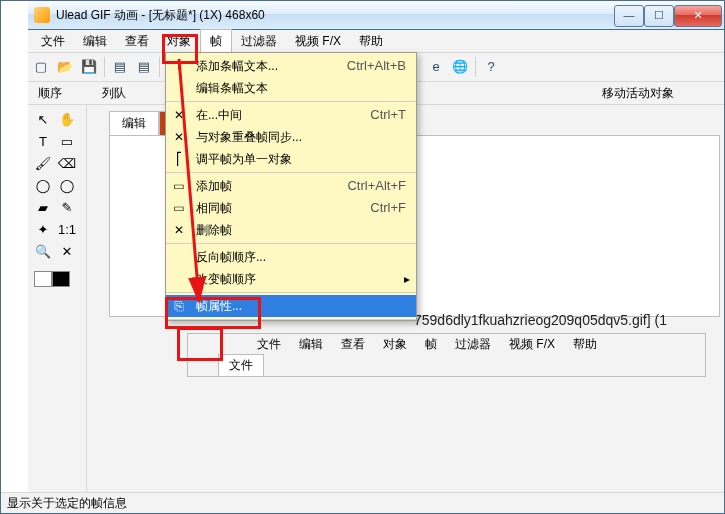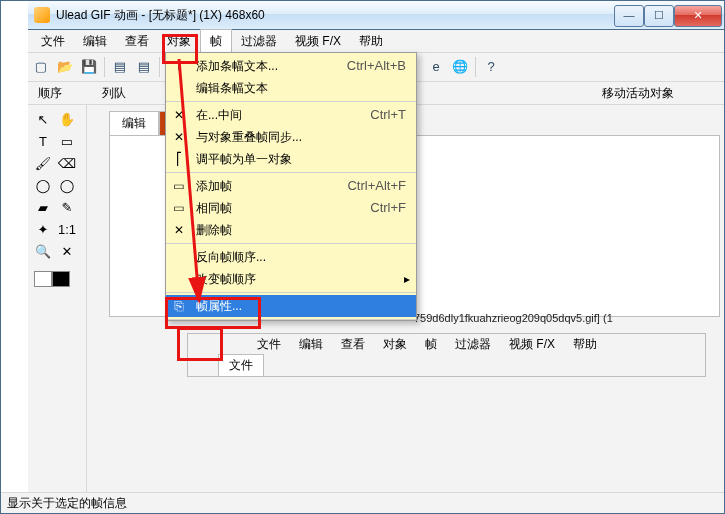--- a/index.html
+++ b/index.html
@@ -38,21 +38,21 @@
   .mplabel{flex:1;}
   .mpshort{color:#555;font-size:13px;}
   .mprow.selected .mpshort{color:#e8f1fc;}
   .arrow{position:absolute;right:6px;}
   .status{position:absolute;bottom:0;left:0;right:0;height:20px;border-top:1px solid #d8d8d8;background:#f3f3f3;padding-left:6px;font-size:12px;display:flex;align-items:center;}
   .nested{position:absolute;left:186px;top:332px;right:18px;background:#f3f3f3;border:1px solid #bdbdbd;z-index:1;}
   .nested .nmenubar{display:flex;gap:0;padding-left:60px;height:20px;align-items:center;}
   .nested .nmenubar span{padding:0 9px;}
   .nested .ntabs{display:flex;margin-left:30px;}
   .nested .ntabs span{padding:2px 10px;border:1px solid #bdbdbd;background:#fff;border-bottom:none;}
-  .pathbar{position:absolute;left:413px;top:310px;font-size:11px;color:#222;z-index:2;white-space:nowrap;}
+  .pathbar{position:absolute;left:413px;top:310px;font-size:14px;color:#222;z-index:2;white-space:nowrap;}
   .redbox1{position:absolute;left:161px;top:33px;width:30px;height:24px;border:3px solid #e81313;z-index:10;pointer-events:none;}
   .redbox2{position:absolute;left:164px;top:296px;width:90px;height:26px;border:3px solid #e81313;z-index:10;pointer-events:none;}
   .redbox3{position:absolute;left:176px;top:326px;width:40px;height:28px;border:3px solid #e81313;z-index:10;pointer-events:none;}
   svg.arrowline{position:absolute;left:0;top:0;z-index:9;pointer-events:none;}
 </style>
 </head>
 <body>
 
 <div class="window">
 

